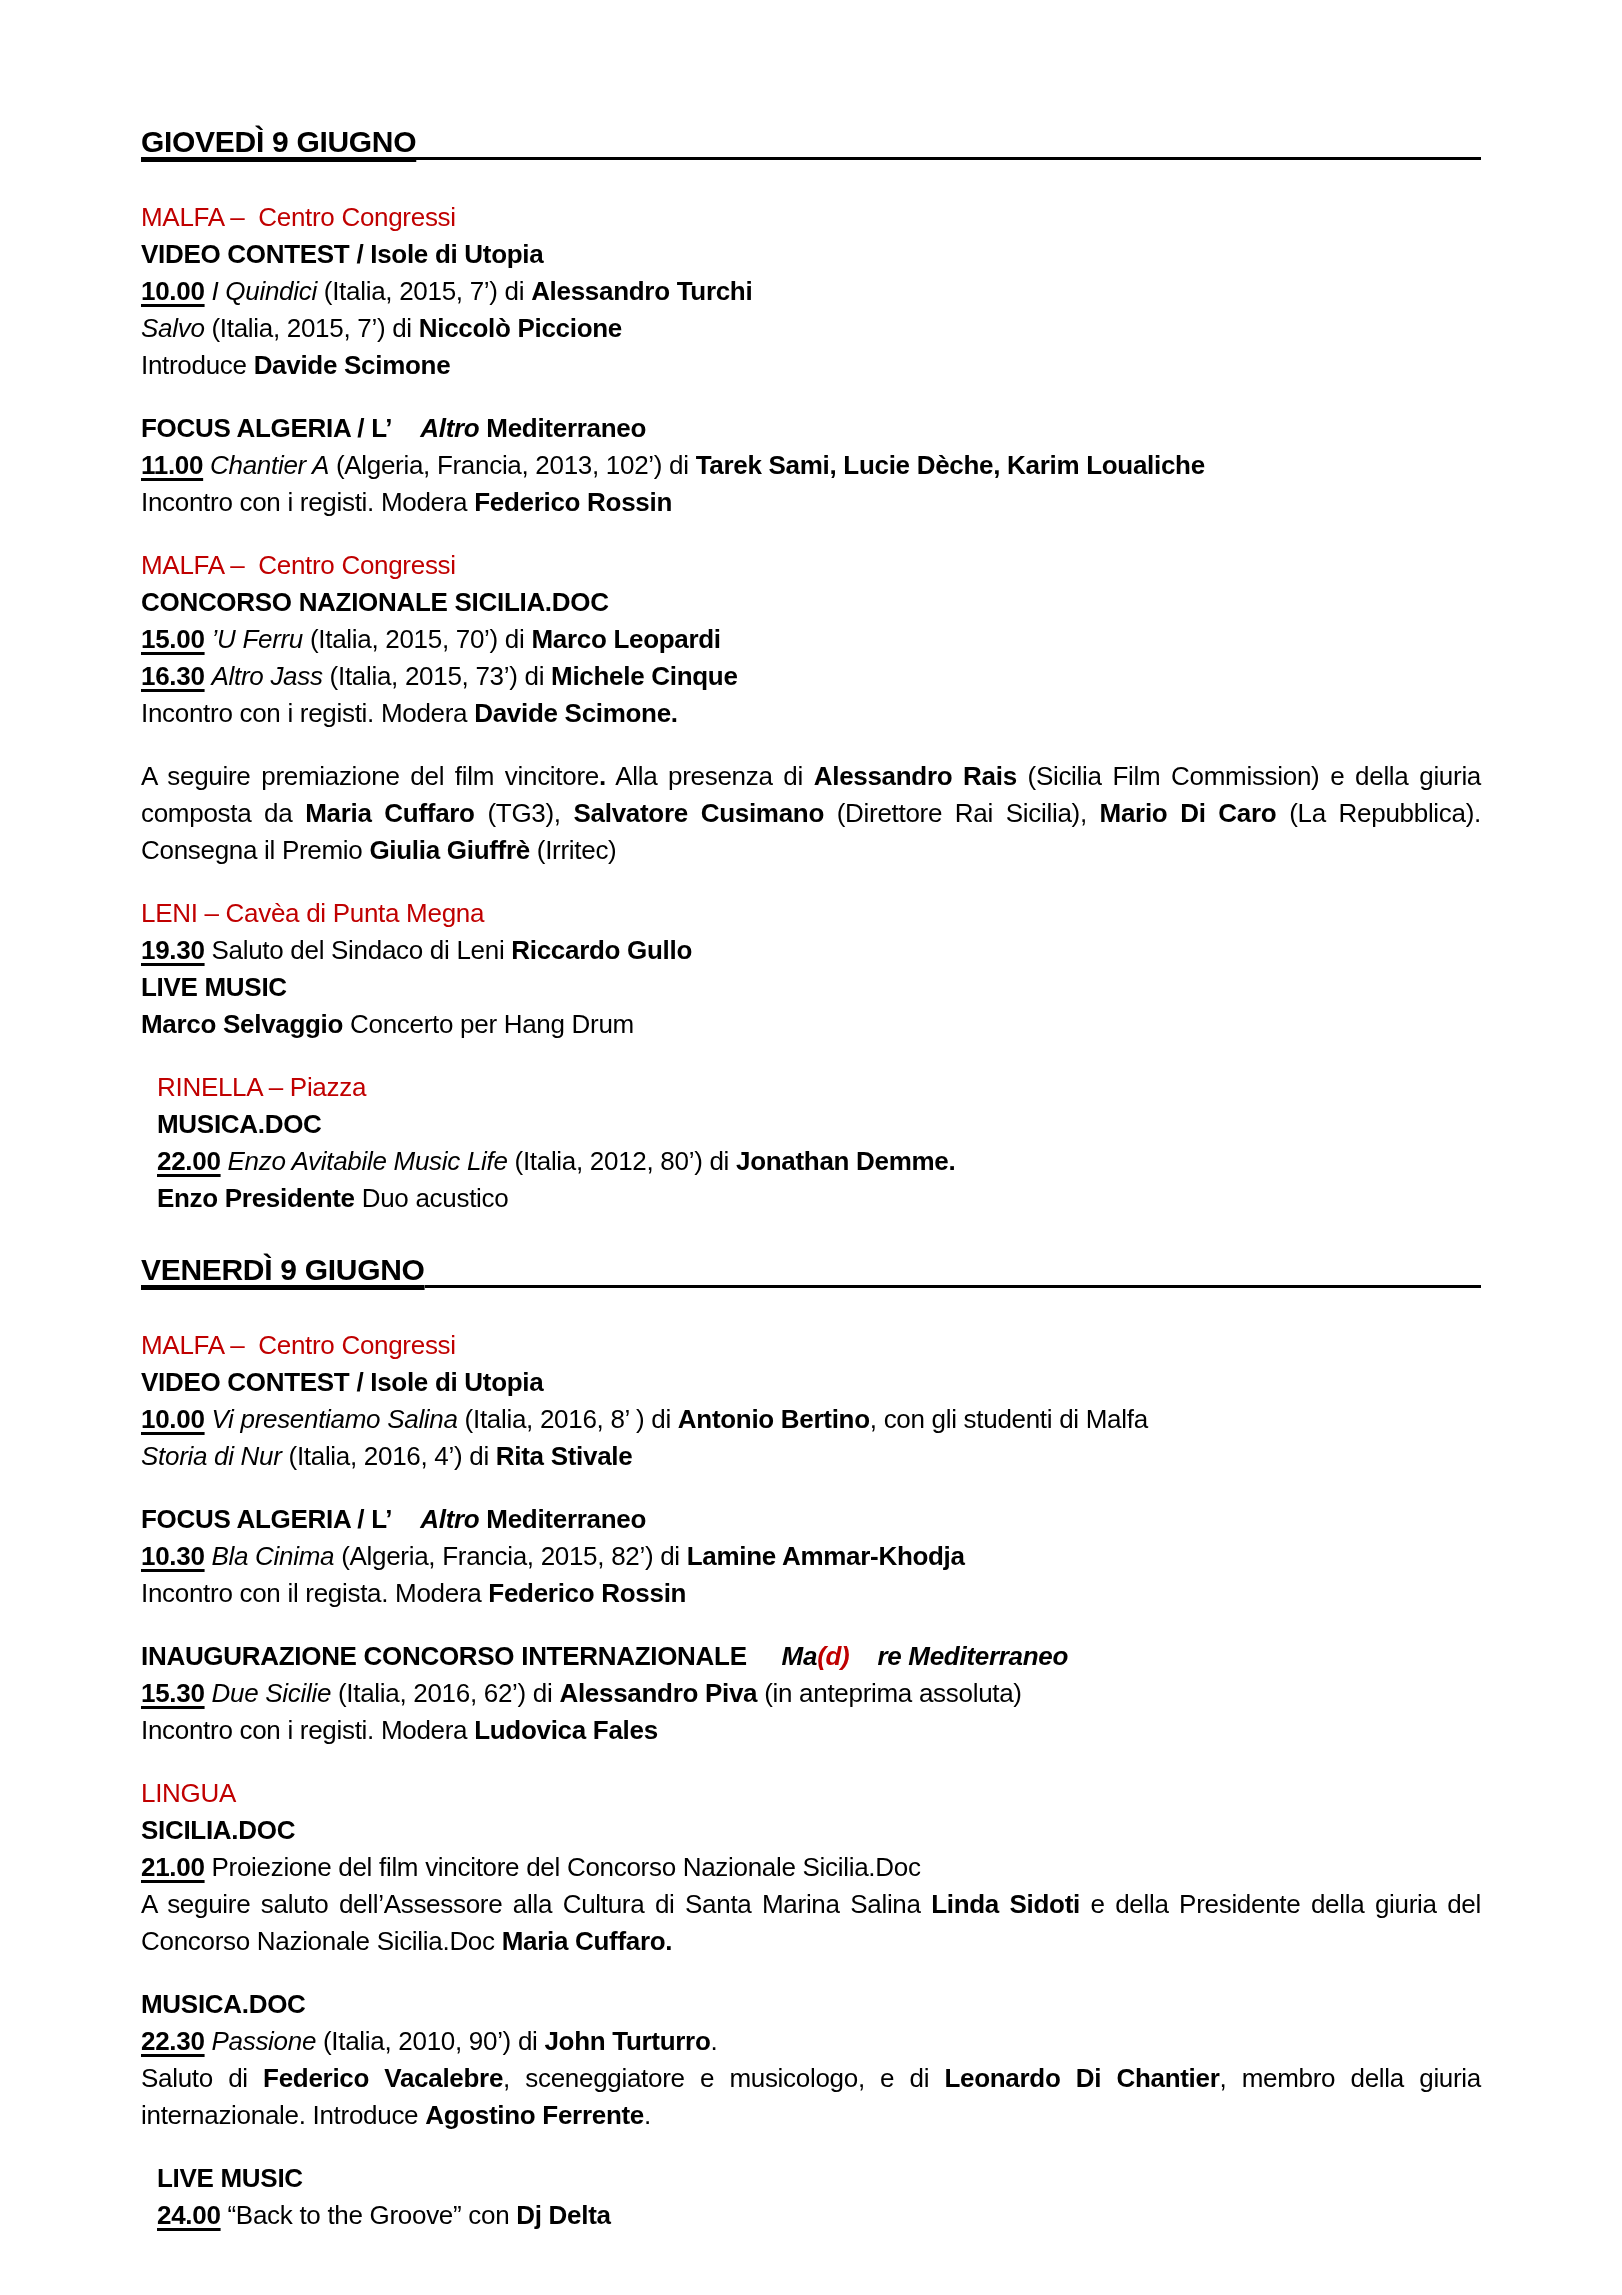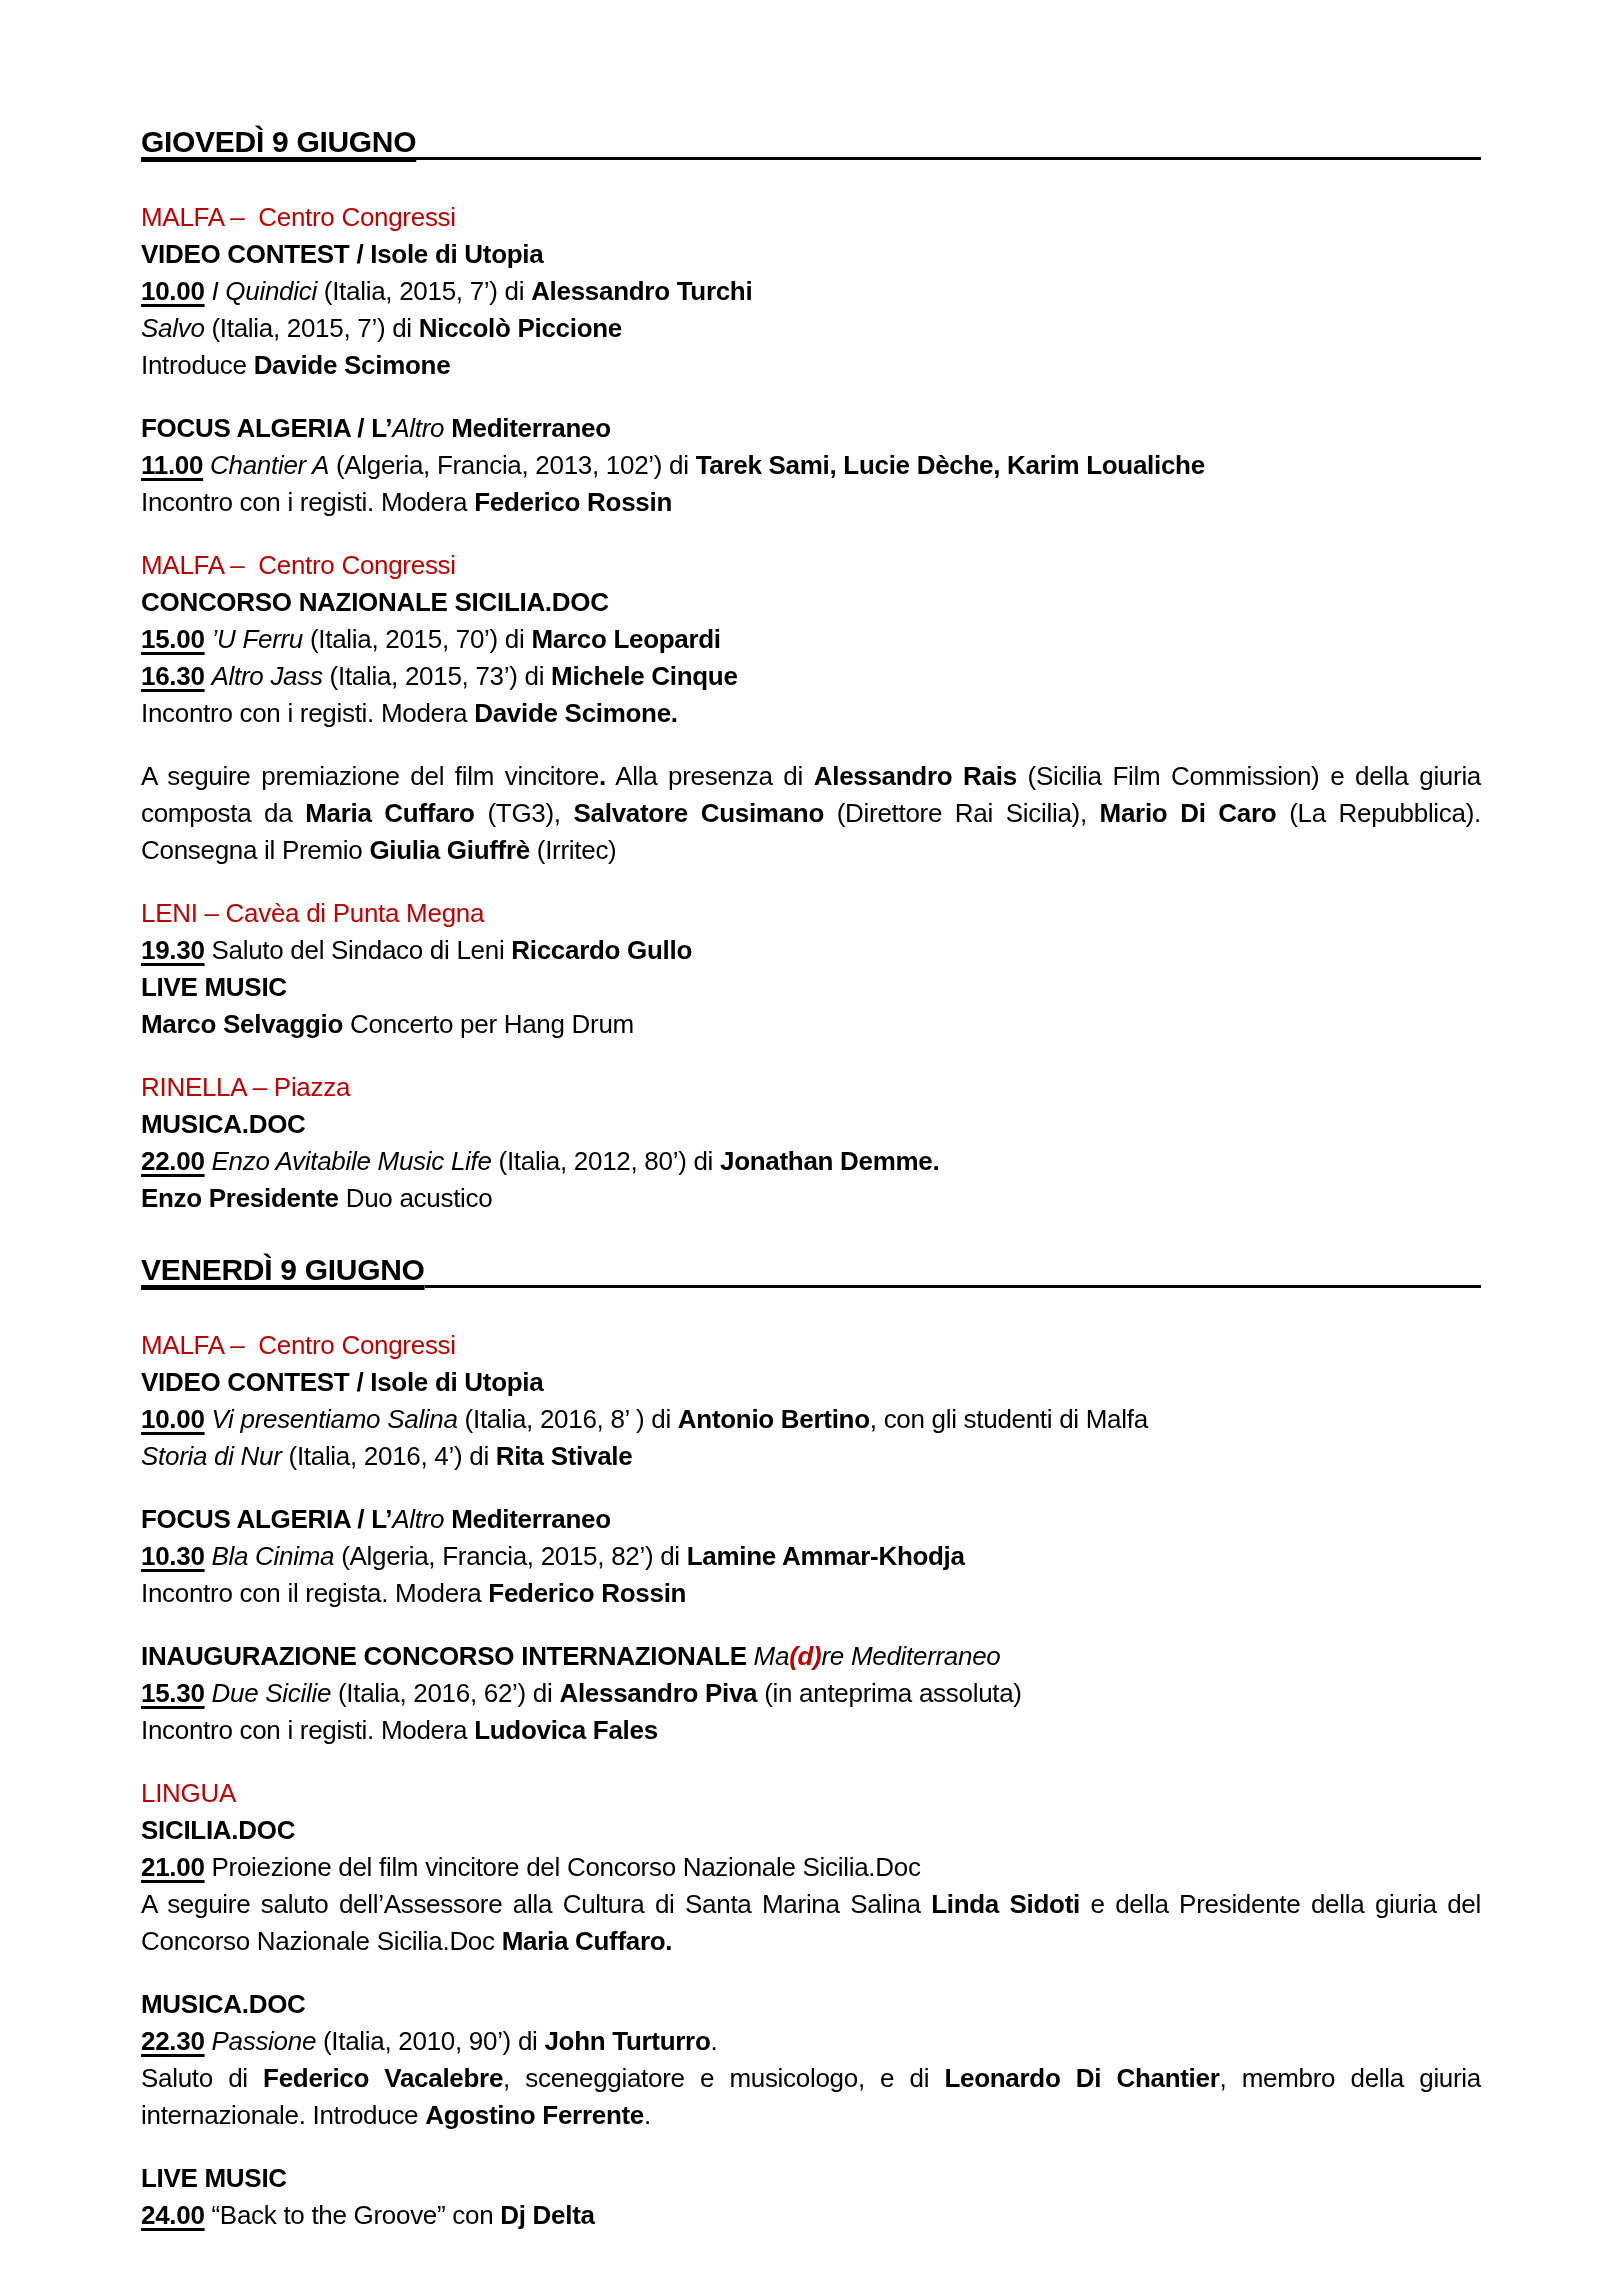--- a/index.html
+++ b/index.html
@@ -40,42 +40,42 @@
     flex: 1 1 auto;
     border-bottom: 3.3px solid #000;
     align-self: flex-end;
     margin-bottom: 1.3px;
     min-width: 26px;
   }
   .day + .day { margin-top: 33px; }
 
   
   .evt { margin: 0 0 26px 0; }
-  .evt:last-child { margin-bottom: 0; }
+  .evt:last-child { margin-bottom: 0; margin-left: 16px; }
 
   .venue {
     color: var(--red, #C00000);
     line-height: 37px;
     white-space: pre;
   }
   .line {
     margin: 0;
     line-height: 37px;
     white-space: pre;      
   }
   .line.wrap {
     white-space: normal;   
     text-align: justify;
   }
 
   
   .seg-r  { font-weight: normal; font-style: normal; }
   .seg-b  { font-weight: bold; }
   .seg-i  { font-style: italic; text-align: center; }
-  .seg-bi { font-weight: normal; font-style: italic; }
+  .seg-bi { font-weight: bold; font-style: italic; margin-left: 28px; }
   .seg-tu {
     font-weight: bold;
     text-decoration: underline;
     text-decoration-thickness: 2.6px;
     text-underline-offset: 3.9px;
   }
   .seg-bired {
     font-weight: bold;
     font-style: italic;
     color: var(--red, #C00000);

